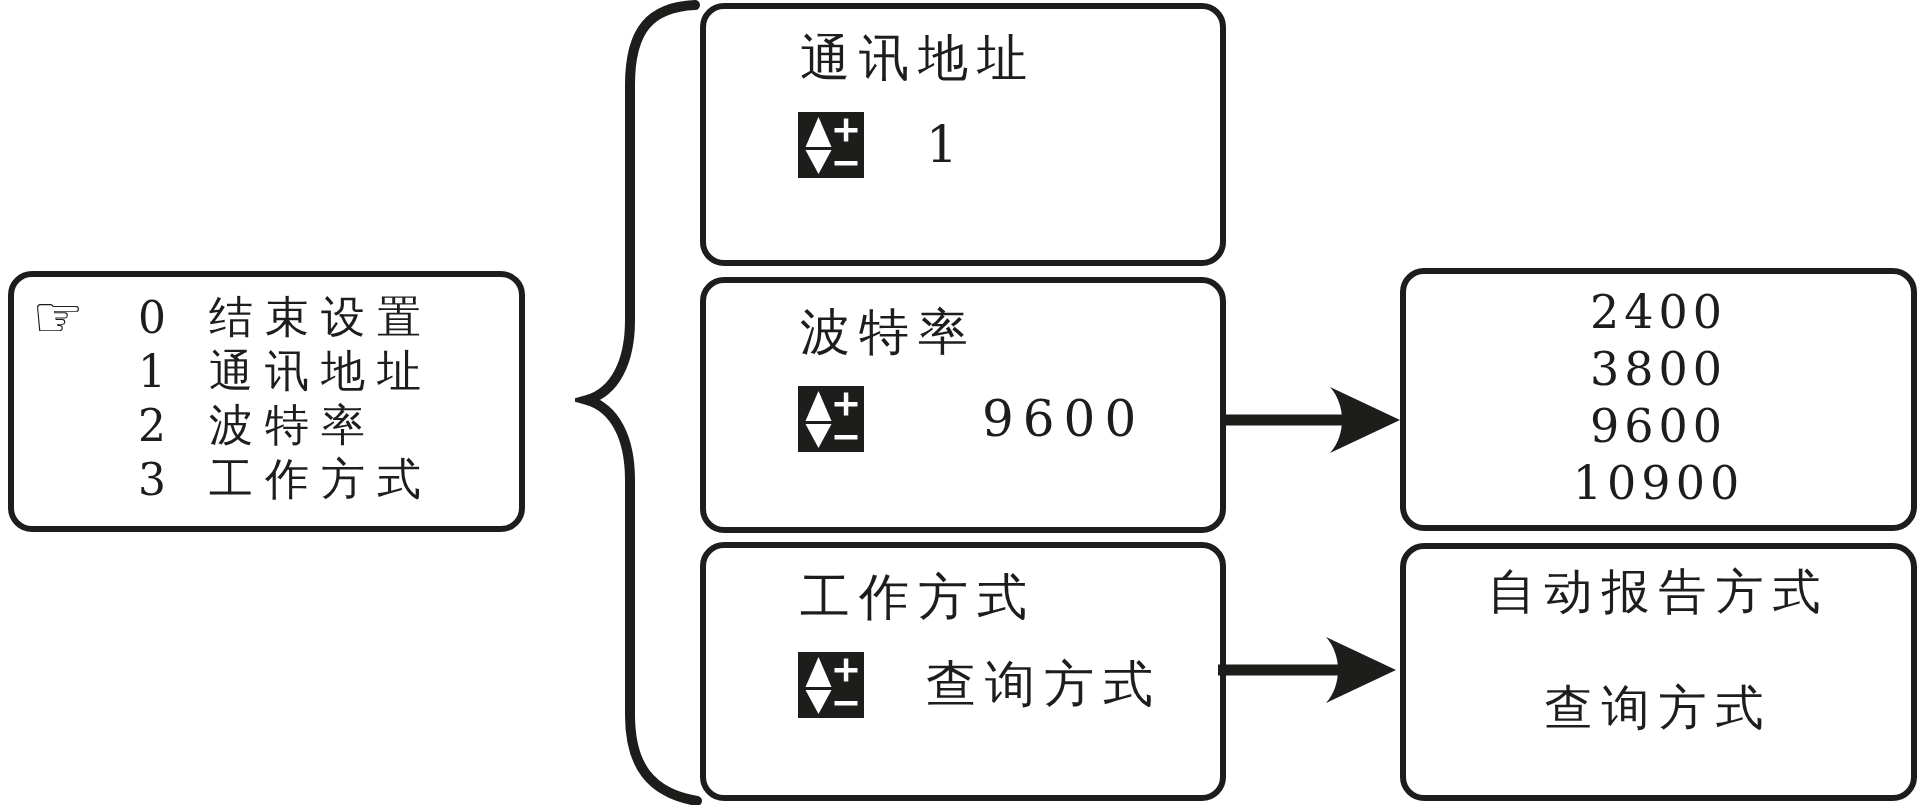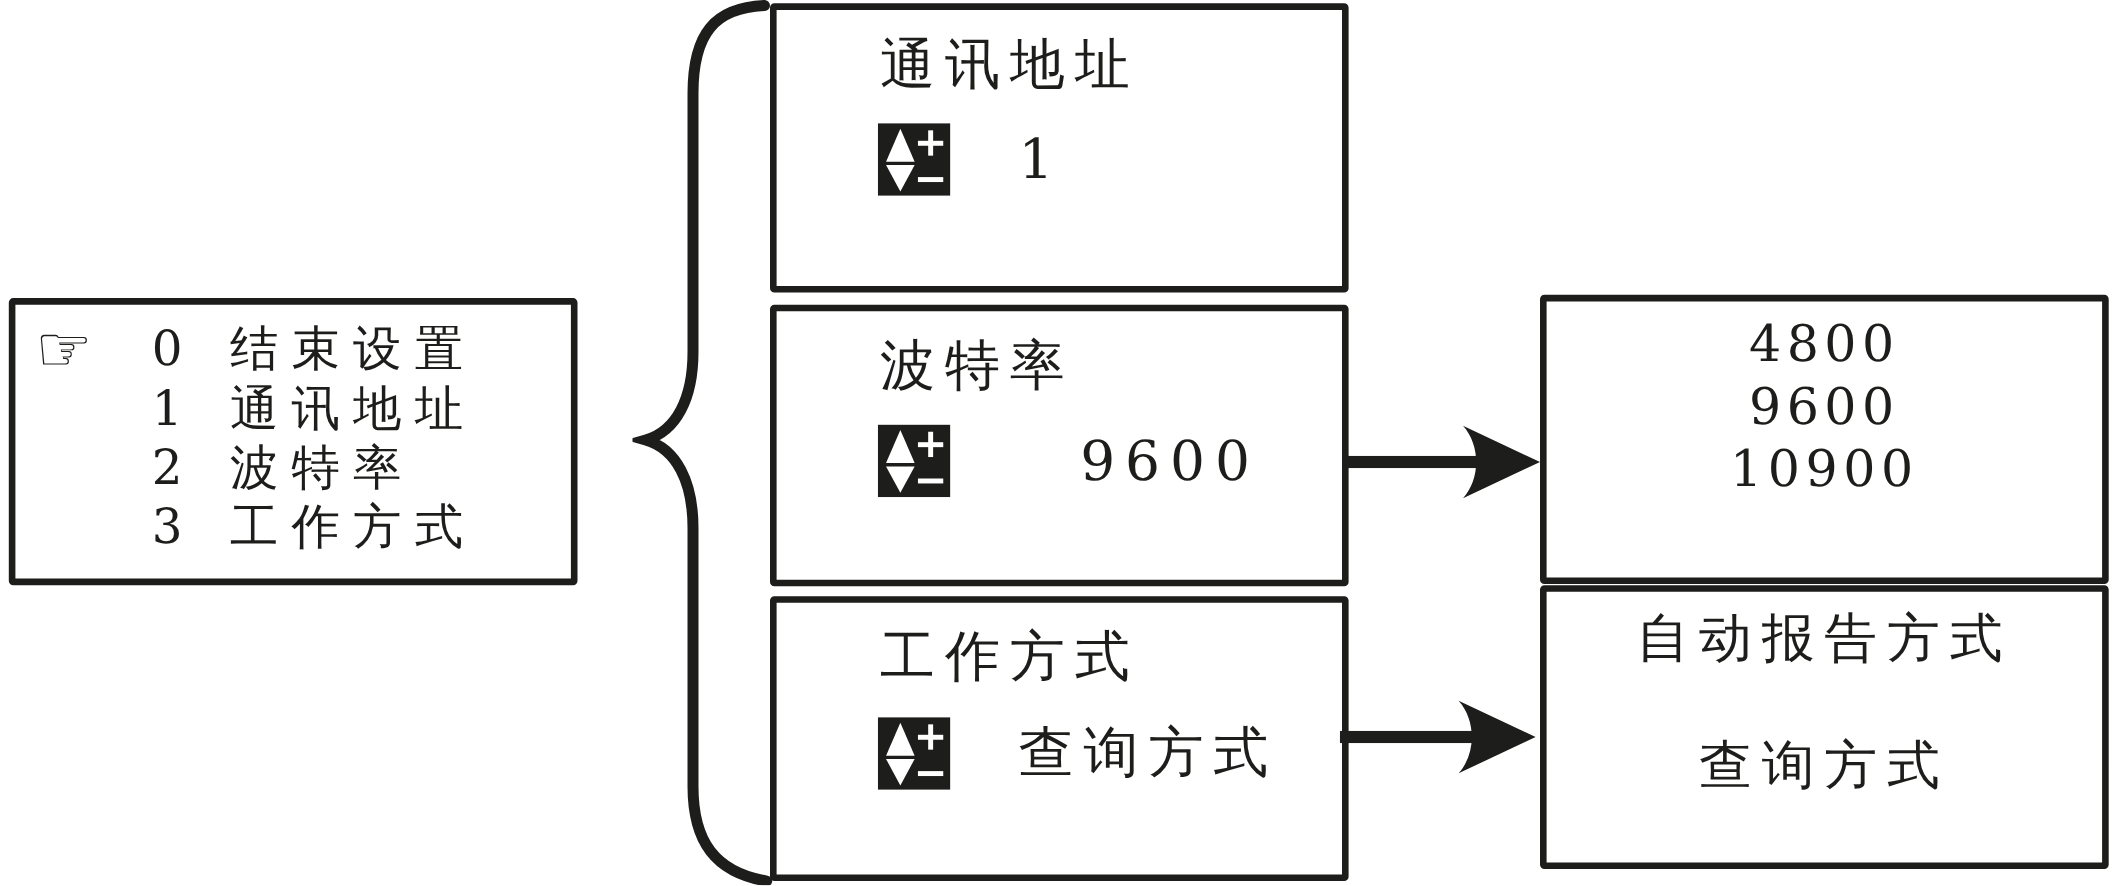--- a/index.html
+++ b/index.html
@@ -3,21 +3,21 @@
 <meta charset="utf-8">
 <style>
   html,body { margin:0; padding:0; background:#ffffff; }
   .stage {
     position:relative; width:1920px; height:805px;
     background:#ffffff; overflow:hidden;
     font-family:"DejaVu Serif", serif; color:#1d1d1b;
   }
   .box {
     position:absolute; box-sizing:border-box;
-    border:6px solid #1d1d1b; border-radius:4px; background:#ffffff;
+    border:6px solid #1d1d1b; border-radius:24px; background:#ffffff;
   }
 
   
   .menu-box { left:8px; top:271px; width:517px; height:261px; padding-top:13px; }
   .menu-row { display:flex; align-items:center; height:54px; font-size:44px; }
   .menu-pointer {
     width:95px; padding-left:18px; font-size:58px; line-height:1;
     font-family:"DejaVu Sans", sans-serif;
   }
   .menu-num { width:50px; text-align:center; }
@@ -31,21 +31,21 @@
   .screen-title { margin:16px 0 0 94px; font-size:50px; letter-spacing:9px; white-space:nowrap; }
   .screen-row { display:flex; align-items:center; margin:20px 0 0 92px; }
   .adjust-icon { width:66px; height:66px; display:block; }
   .screen-value { margin-left:62px; font-size:50px; letter-spacing:9px; white-space:nowrap; }
   .screen-b .screen-value { margin-left:118px; }
 
   
   .optbox { left:1400px; width:517px; }
   .baud-box { top:268px; height:263px; padding-top:10px; }
   .baud-line { text-align:center; font-size:46px; line-height:57px; letter-spacing:5px; }
-  .mode-box { top:532px; height:258px; }
+  .mode-box { top:543px; height:258px; }
   .mode-line { text-align:center; font-size:48px; line-height:72px; letter-spacing:9px; }
   .mode-line-1 { margin-top:6px; }
   .mode-line-2 { margin-top:44px; }
 
   .brace-svg  { position:absolute; left:575px; top:0;   width:140px; height:805px; }
   .arrow-svg  { position:absolute; width:182px; height:72px; }
   .arrow-1    { left:1222px; top:384px; }
   .arrow-2    { left:1218px; top:634px; }
 </style>
 </head>
@@ -129,21 +129,22 @@
   <svg class="arrow-svg arrow-1" viewBox="0 0 182 72">
     <rect x="0" y="30.5" width="122" height="11" fill="#1d1d1b"></rect>
     <path d="M 108 3 C 124 21 124 51 108 69 L 178 36 Z" fill="#1d1d1b"></path>
   </svg>
   <svg class="arrow-svg arrow-2" viewBox="0 0 182 72">
     <rect x="0" y="30.5" width="122" height="11" fill="#1d1d1b"></rect>
     <path d="M 108 3 C 124 21 124 51 108 69 L 178 36 Z" fill="#1d1d1b"></path>
   </svg>
 
   <div class="box optbox baud-box">
-    <div class="baud-line">4800</div>
+    <div class="baud-line">2400</div>
+    <div class="baud-line">3800</div>
     <div class="baud-line">9600</div>
     <div class="baud-line">10900</div>
   </div>
 
   <div class="box optbox mode-box">
     <div class="mode-line mode-line-1">自动报告方式</div>
     <div class="mode-line mode-line-2">查询方式</div>
   </div>
 
 </div>

